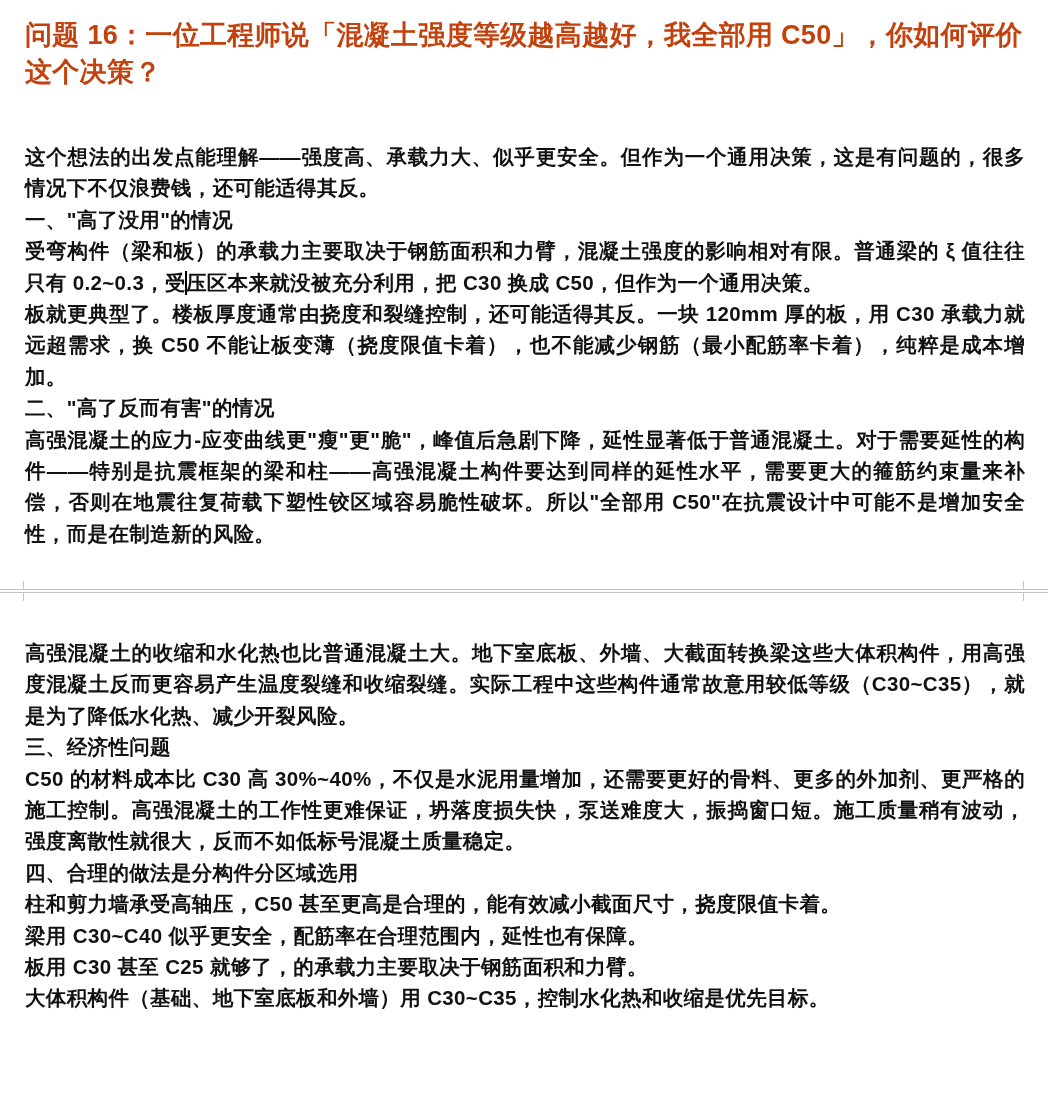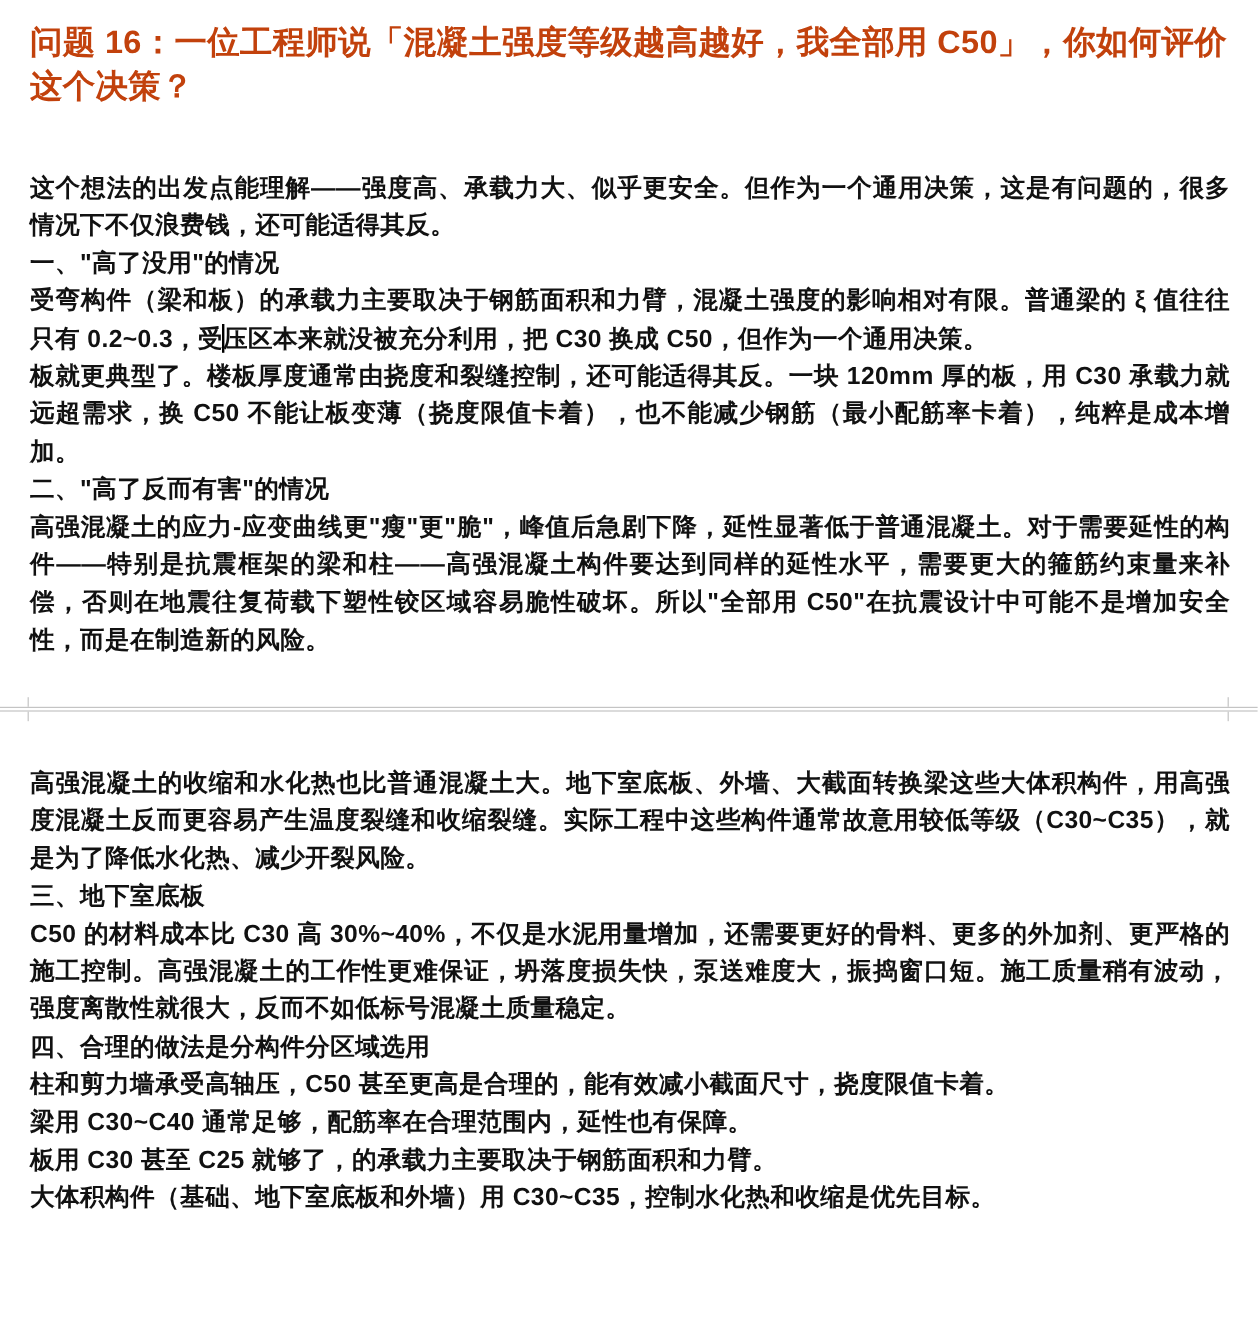--- a/index.html
+++ b/index.html
@@ -105,20 +105,20 @@
   <div class="pb-corner tl"></div>
   <div class="pb-corner bl"></div>
   <div class="pb-corner tr"></div>
   <div class="pb-corner br"></div>
   <div class="pb-line l1"></div>
   <div class="pb-line l2"></div>
 </div>
 
 <div class="page page2">
   <p>高强混凝土的收缩和水化热也比普通混凝土大。地下室底板、外墙、大截面转换梁这些大体积构件，用高强度混凝土反而更容易产生温度裂缝和收缩裂缝。实际工程中这些构件通常故意用较低等级（C30~C35），就是为了降低水化热、减少开裂风险。</p>
-  <p class="heading">三、地下室底板</p>
+  <p class="heading">三、经济性问题</p>
   <p>C50 的材料成本比 C30 高 30%~40%，不仅是水泥用量增加，还需要更好的骨料、更多的外加剂、更严格的施工控制。高强混凝土的工作性更难保证，坍落度损失快，泵送难度大，振捣窗口短。施工质量稍有波动，强度离散性就很大，反而不如低标号混凝土质量稳定。</p>
   <p class="heading">四、合理的做法是分构件分区域选用</p>
   <p>柱和剪力墙承受高轴压，C50 甚至更高是合理的，能有效减小截面尺寸，挠度限值卡着。</p>
-  <p>梁用 C30~C40 通常足够，配筋率在合理范围内，延性也有保障。</p>
+  <p>梁用 C30~C40 似乎更安全，配筋率在合理范围内，延性也有保障。</p>
   <p>板用 C30 甚至 C25 就够了，的承载力主要取决于钢筋面积和力臂。</p>
   <p>大体积构件（基础、地下室底板和外墙）用 C30~C35，控制水化热和收缩是优先目标。</p>
 </div>
 
 </body></html>

